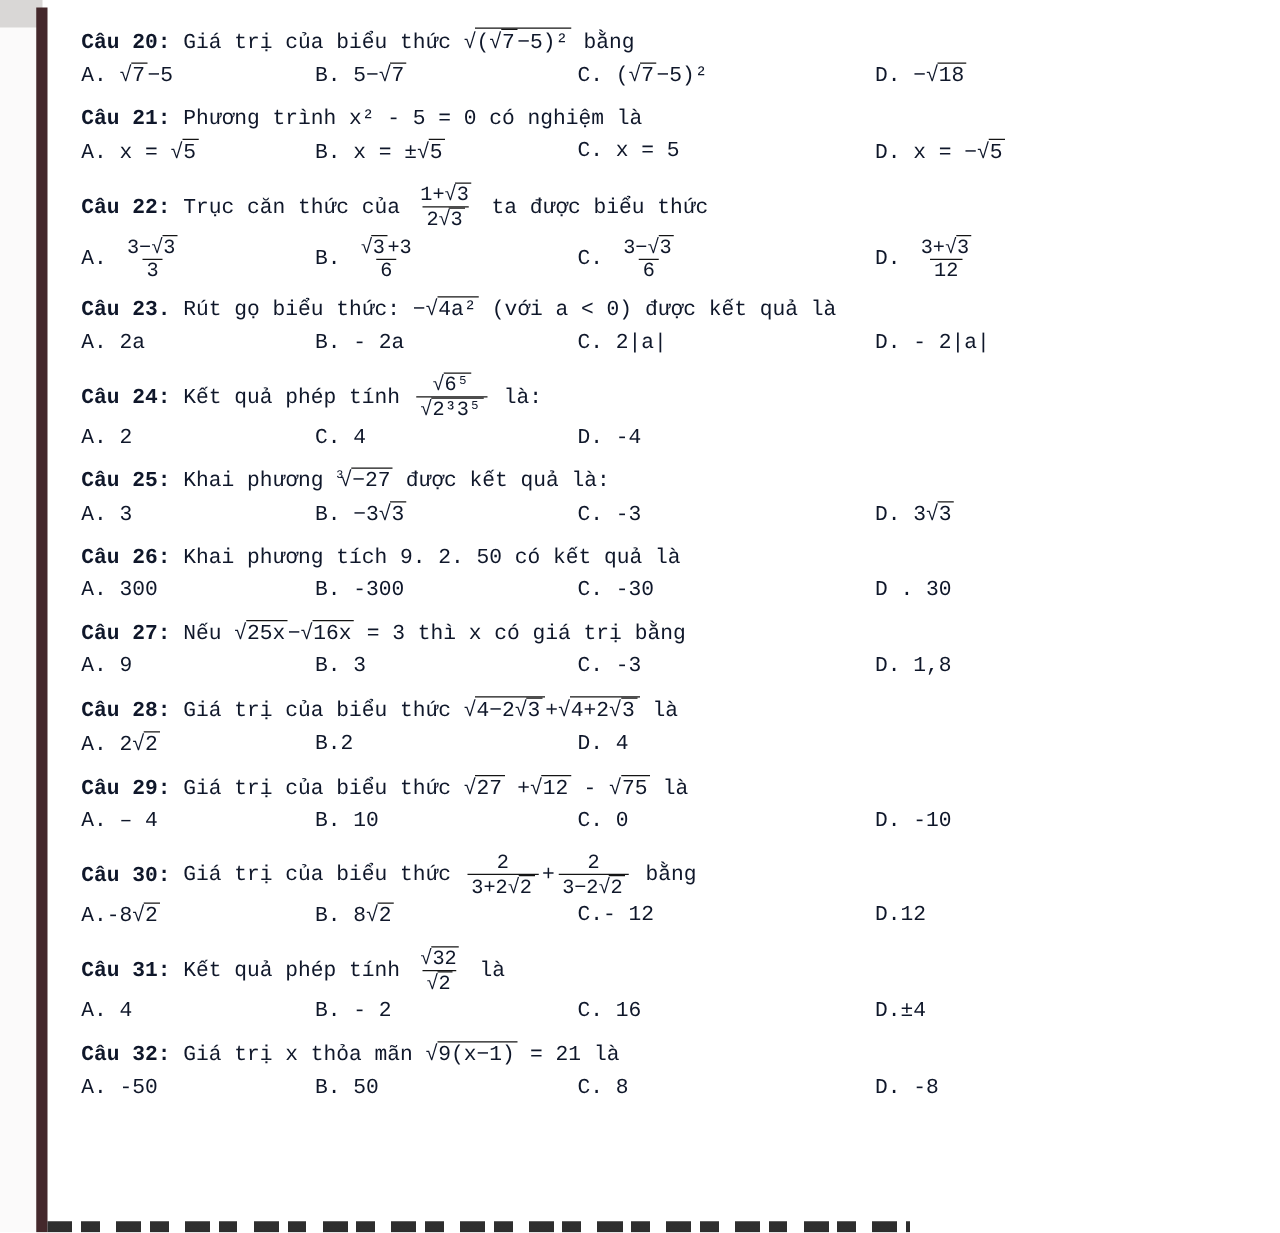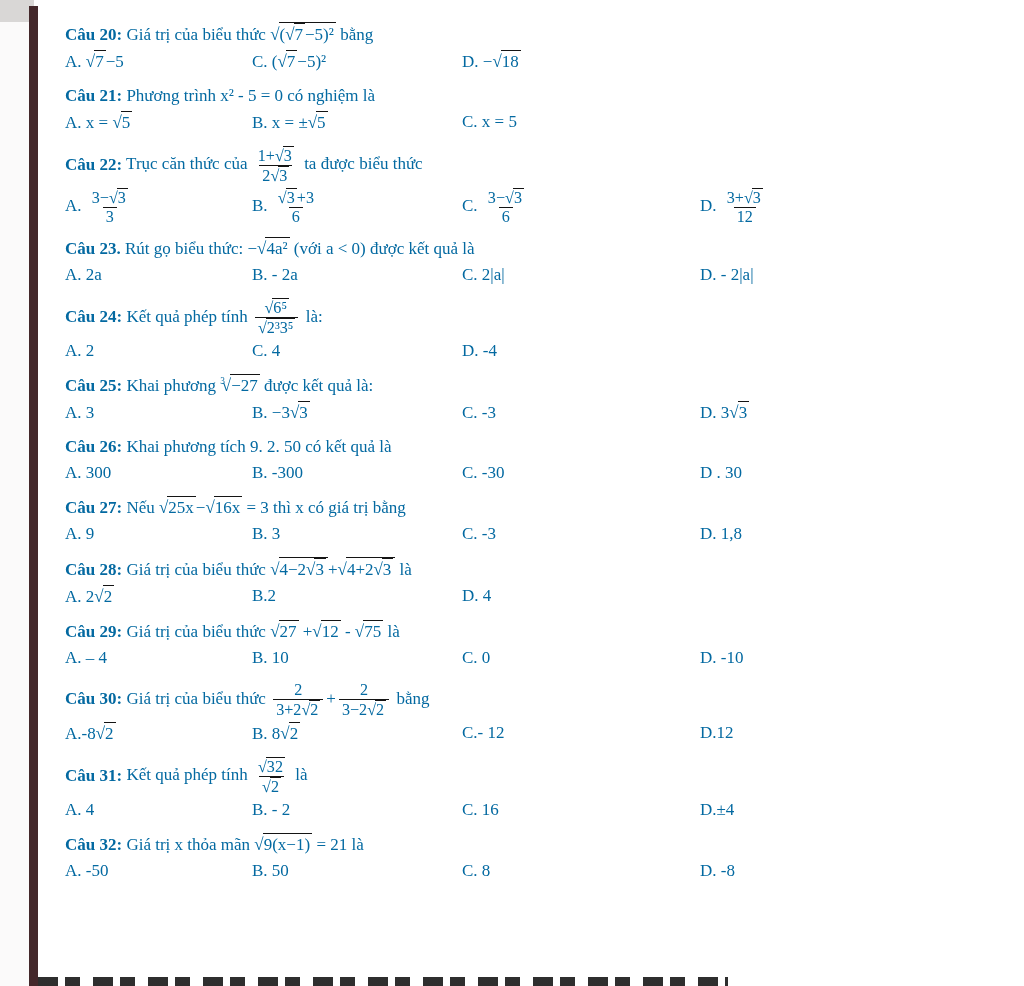--- a/index.html
+++ b/index.html
@@ -88,36 +88,38 @@
   .fn { padding: 0 3px; }
   .fd { border-top: 1.3px solid #141414; padding: 0 3px; }
 </style>
 </head>
 <body>
 
 <div class="viewport">
   <div class="left-gutter"></div>
   <div class="scan-corner"></div>
   <div class="left-edge" style="background: rgb(68, 40, 43);"></div>
-  <div class="content" style="color: #0369a1;">
+  <div class="content" style="color: #0f172a; font-family: Liberation Mono, monospace;">
     <div>
         <div class="question">
           <div class="q-stem"><span class="q-label">Câu 20:</span><span class="q-text"> Giá trị của biểu thức <span class="sq"><span class="rs">√</span><span class="ov">(<span class="sq"><span class="rs">√</span><span class="ov">7</span></span>−5)²</span></span> bằng</span></div>
           <div class="q-options">
             <span class="opt">A. <span class="sq"><span class="rs">√</span><span class="ov">7</span></span>−5</span>
+            <span class="opt">B. 5−<span class="sq"><span class="rs">√</span><span class="ov">7</span></span></span>
             <span class="opt">C. (<span class="sq"><span class="rs">√</span><span class="ov">7</span></span>−5)²</span>
             <span class="opt">D. −<span class="sq"><span class="rs">√</span><span class="ov">18</span></span></span>
           </div>
         </div>
         <div class="question">
           <div class="q-stem"><span class="q-label">Câu 21:</span><span class="q-text"> Phương trình x² - 5 = 0 có nghiệm là</span></div>
           <div class="q-options">
             <span class="opt">A.  x = <span class="sq"><span class="rs">√</span><span class="ov">5</span></span></span>
             <span class="opt">B. x = ±<span class="sq"><span class="rs">√</span><span class="ov">5</span></span></span>
             <span class="opt">C. x = 5</span>
+            <span class="opt">D. x = −<span class="sq"><span class="rs">√</span><span class="ov">5</span></span></span>
           </div>
         </div>
         <div class="question">
           <div class="q-stem"><span class="q-label">Câu 22:</span><span class="q-text">  Trục căn thức của <span class="fr">
                 <span class="fn">1+<span class="sq"><span class="rs">√</span><span class="ov">3</span></span></span>
                 <span class="fd">2<span class="sq"><span class="rs">√</span><span class="ov">3</span></span></span>
               </span> ta được biểu thức</span></div>
           <div class="q-options">
             <span class="opt">A. <span class="fr">
                 <span class="fn">3−<span class="sq"><span class="rs">√</span><span class="ov">3</span></span></span>

